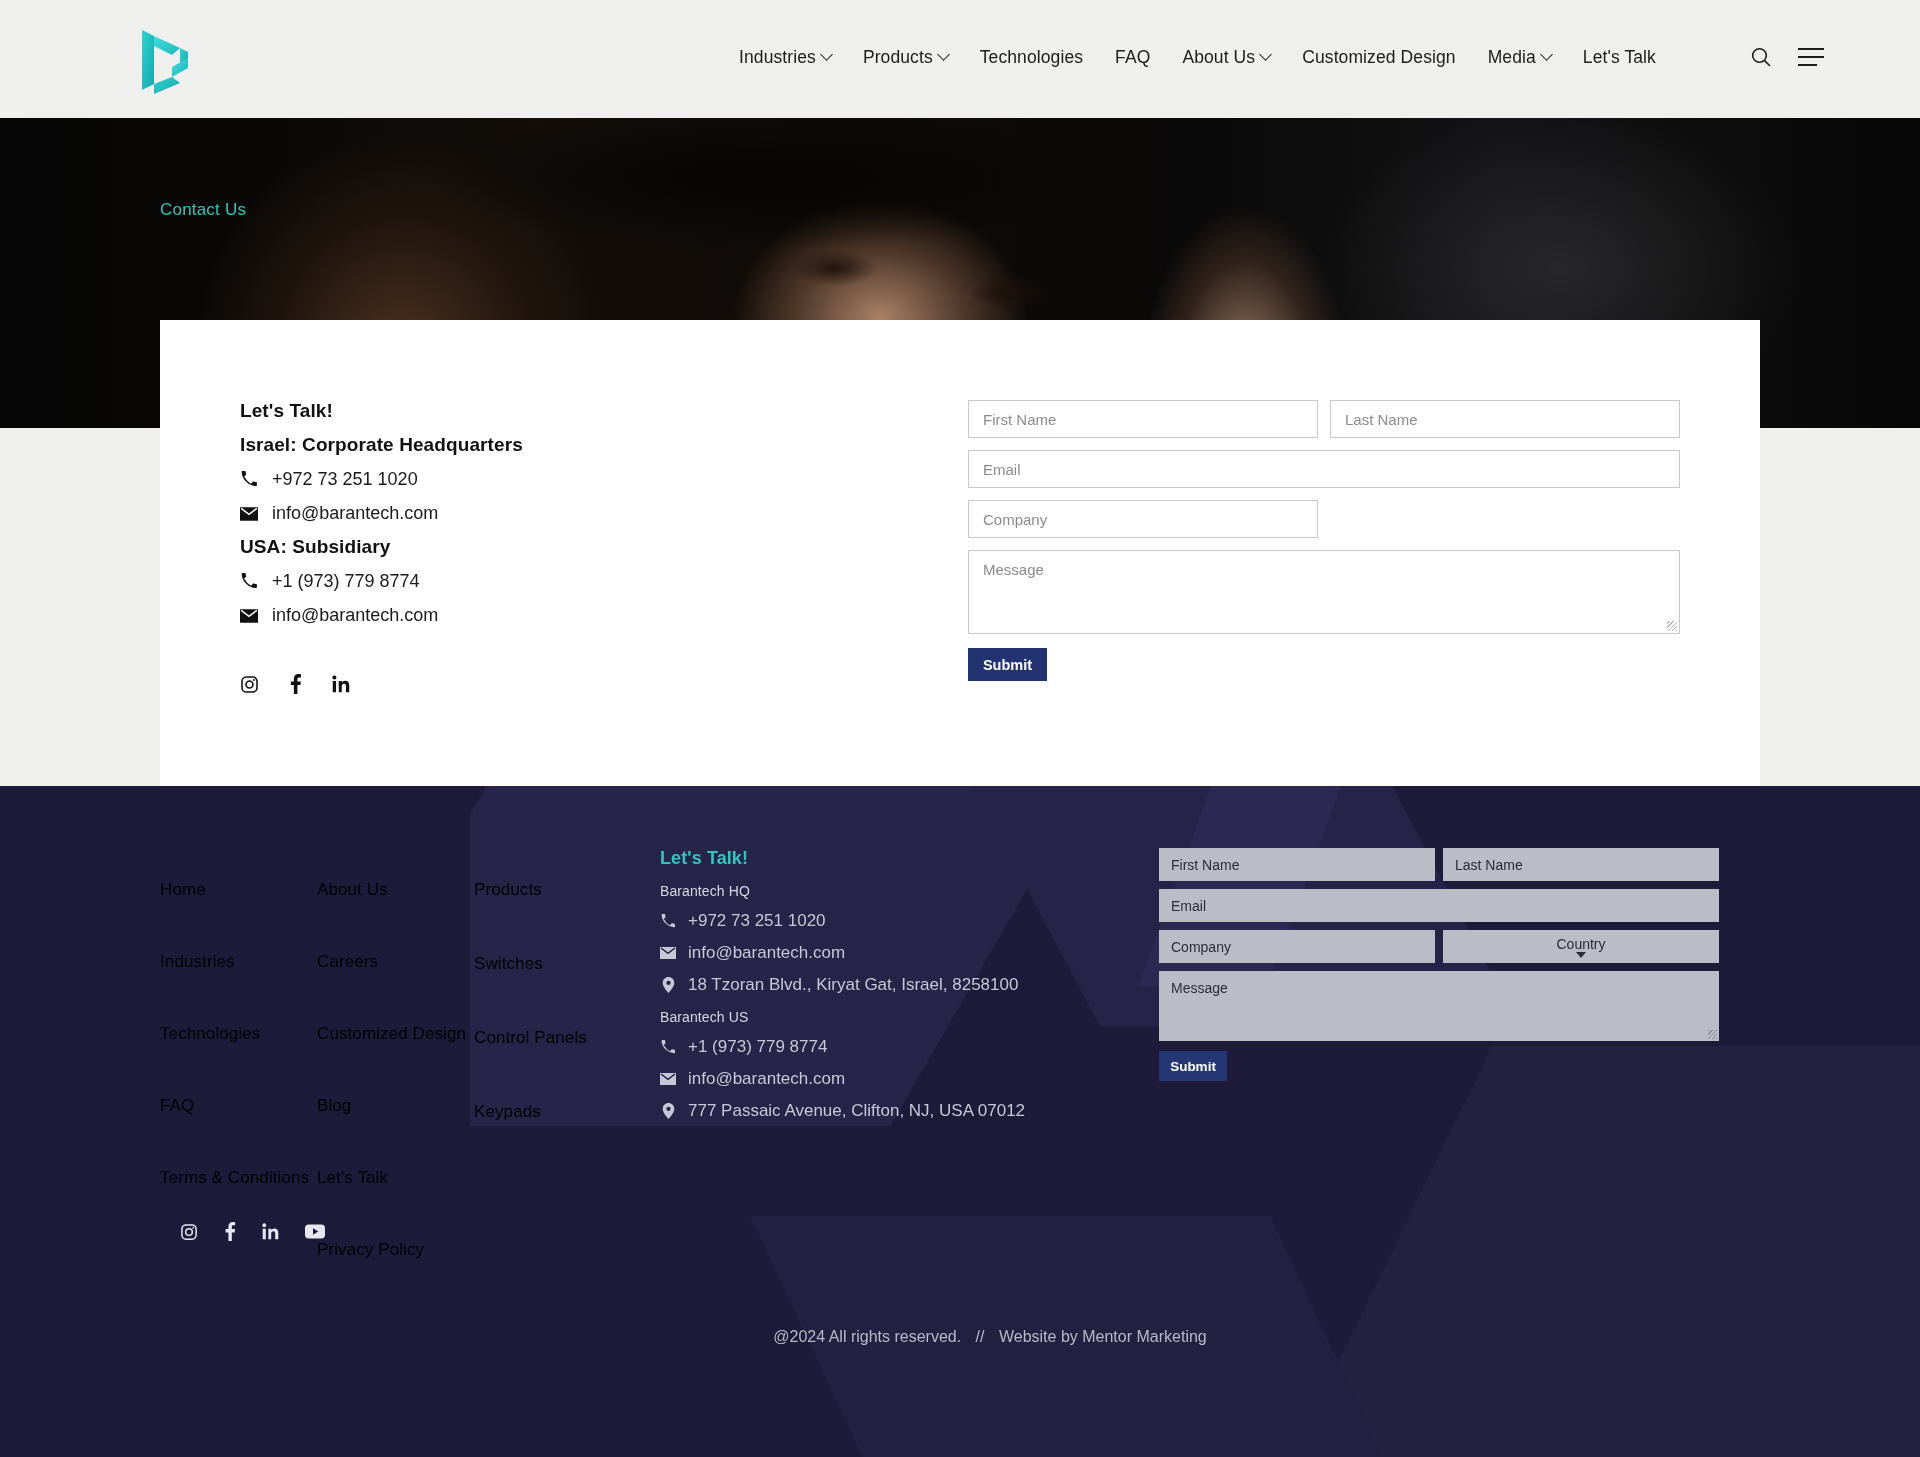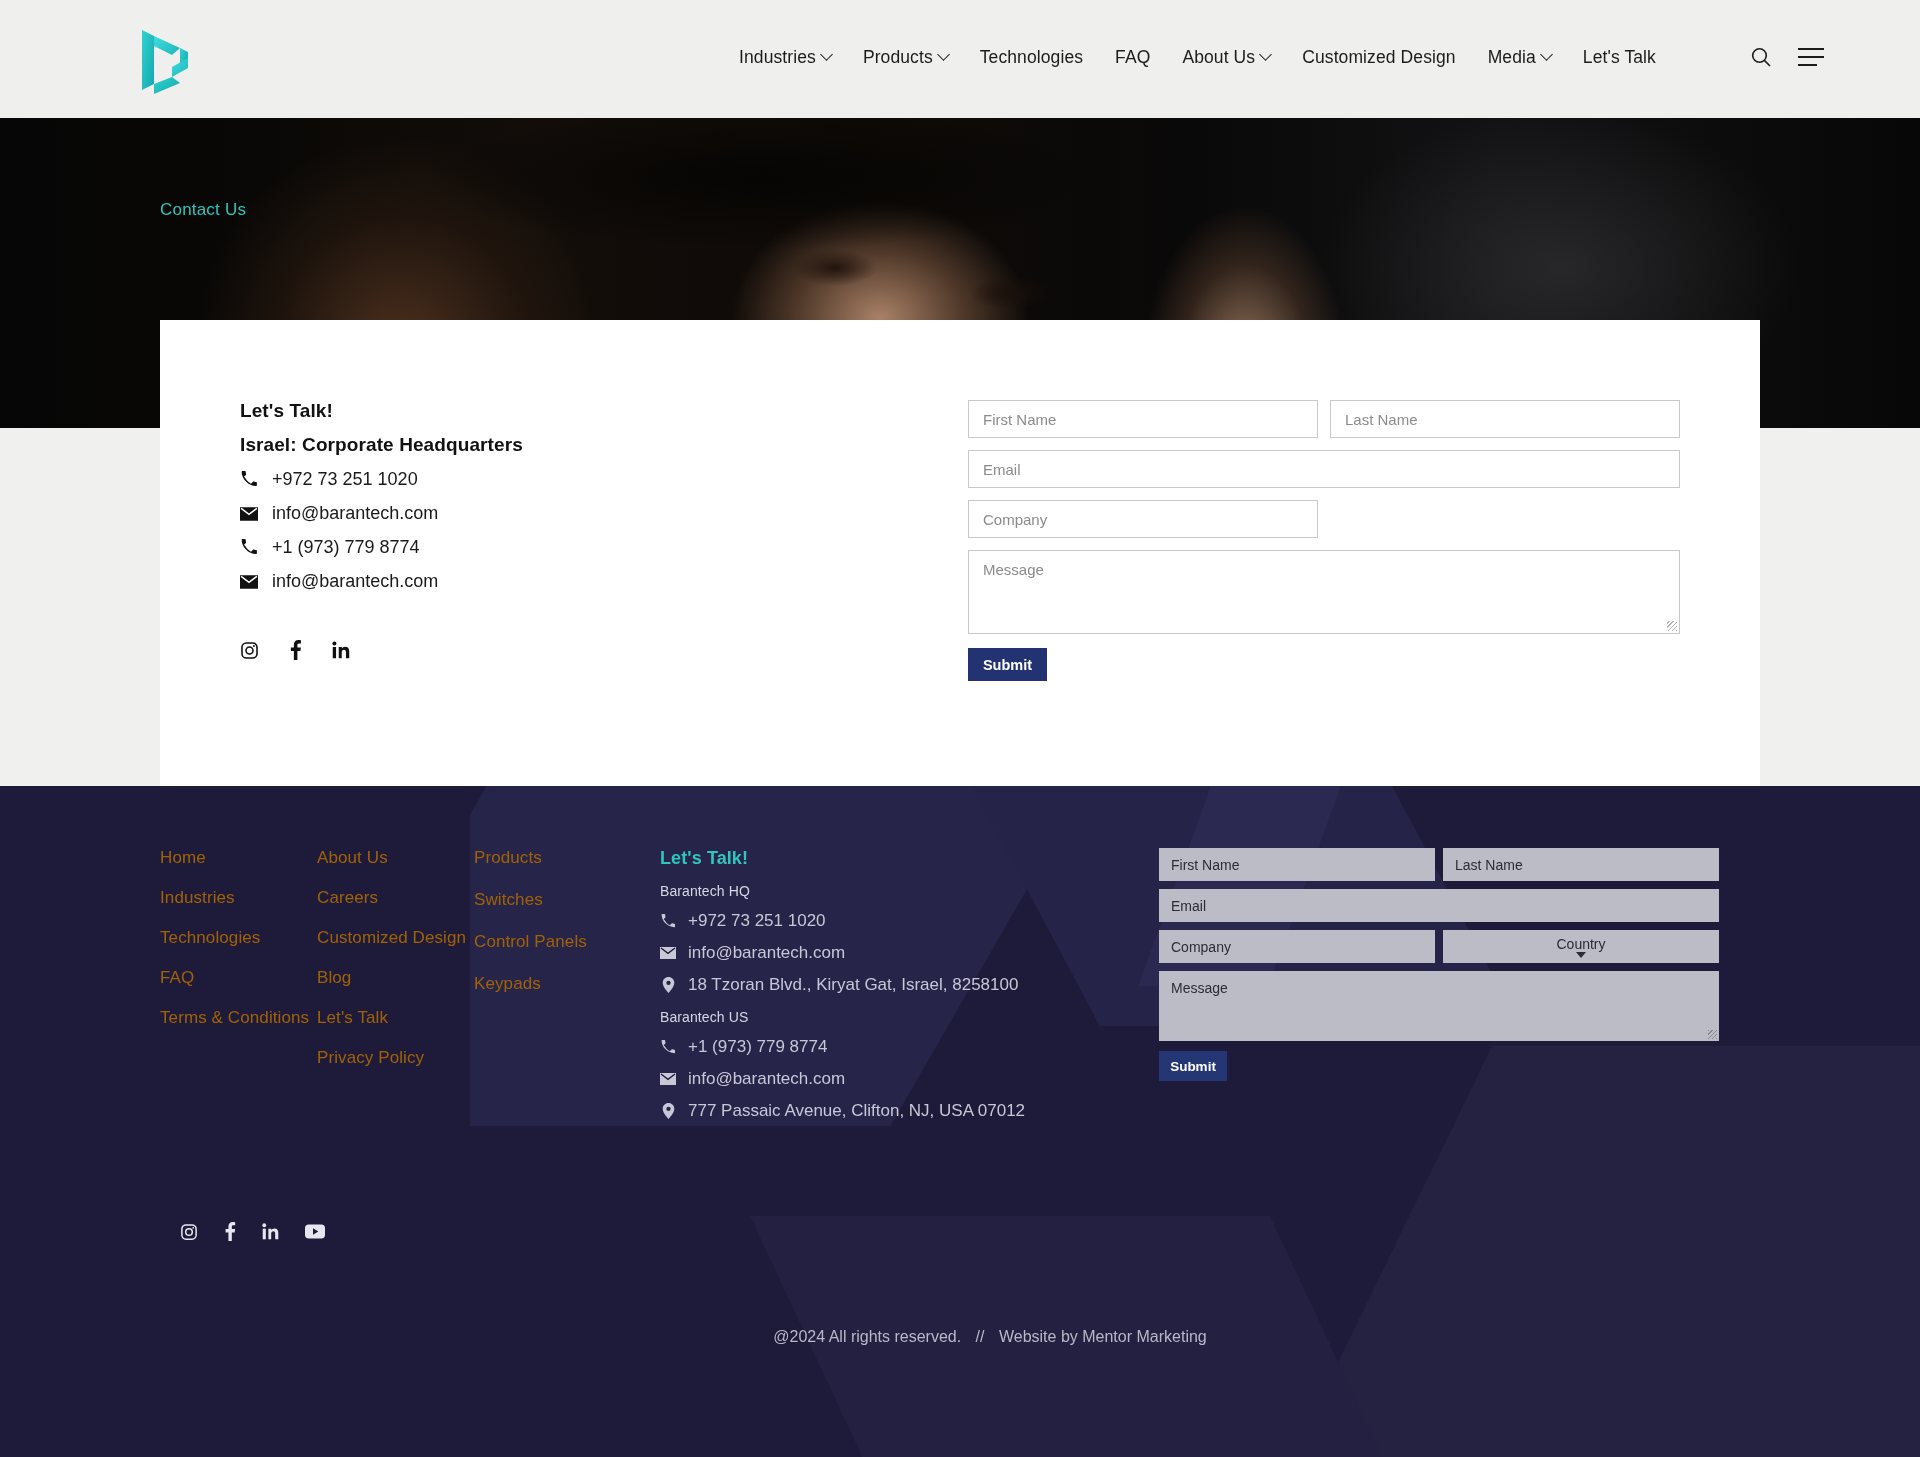--- a/index.html
+++ b/index.html
@@ -216,25 +216,26 @@
   .sh5 { left: 1180px; top: -30px; width: 130px; height: 230px; background: #2b2851; transform: skewX(-20deg); }
   .fmask { position:absolute; left:0; top:0; width:470px; height:671px; background:#1e1b3a; }
 
   .flinks { position: absolute; left: 160px; top: 848px; display: flex; z-index: 24; }
   .fcol { display: flex; flex-direction: column; }
   .fcol.c1 { width: 157px; }
   .fcol.c2 { width: 157px; }
   .fcol.c3 { width: 180px; }
   .flink {
     font-size: 17px;
-    color: #a16207;
+    color: #000000;
     margin-bottom: 20px;
     cursor: pointer;
     white-space: nowrap;
     letter-spacing: 0.1px;
+    margin-top: 32px;
   }
   .fcol.c3 .flink { margin-bottom: 22px; }
 
   .fcontact {
     position: absolute;
     left: 660px; top: 848px;
     z-index: 24;
     width: 430px;
   }
   .flt { font-size: 18px; font-weight: bold; color: #2ec6bd; letter-spacing: 0.1px; }
@@ -387,20 +388,21 @@
   <div class="c-row">
     <span class="ic">
       <svg width="18" height="18" viewBox="0 0 24 18" fill="#111">
           <path d="M0 0h24v18H0z" fill="#111"></path>
           <path d="M1.5 1.5L12 9.5 22.5 1.5" fill="none" stroke="#fff" stroke-width="2"></path>
         </svg>
     </span>
     <span>info@barantech.com</span>
   </div>
 
+  <div class="office-title">USA: Subsidiary</div>
   <div class="c-row">
     <span class="ic">
       <svg width="17" height="17" viewBox="0 0 24 24" fill="#111">
           <path d="M6.6 10.8c1.9 3.8 5 6.8 8.8 8.7l2.9-2.9c.4-.4.9-.5 1.4-.3 1.2.4 2.4.6 3.7.6.6 0 1 .4 1 1V22c0 .6-.4 1-1 1C11.6 23 1 12.4 1 1c0-.6.4-1 1-1h4.2c.6 0 1 .4 1 1 0 1.3.2 2.5.6 3.7.1.5 0 1-.3 1.4l-2.9 2.9z" transform="scale(0.92)"></path>
         </svg>
     </span>
     <span>+1 (973) 779 8774</span>
   </div>
   <div class="c-row">
     <span class="ic">

